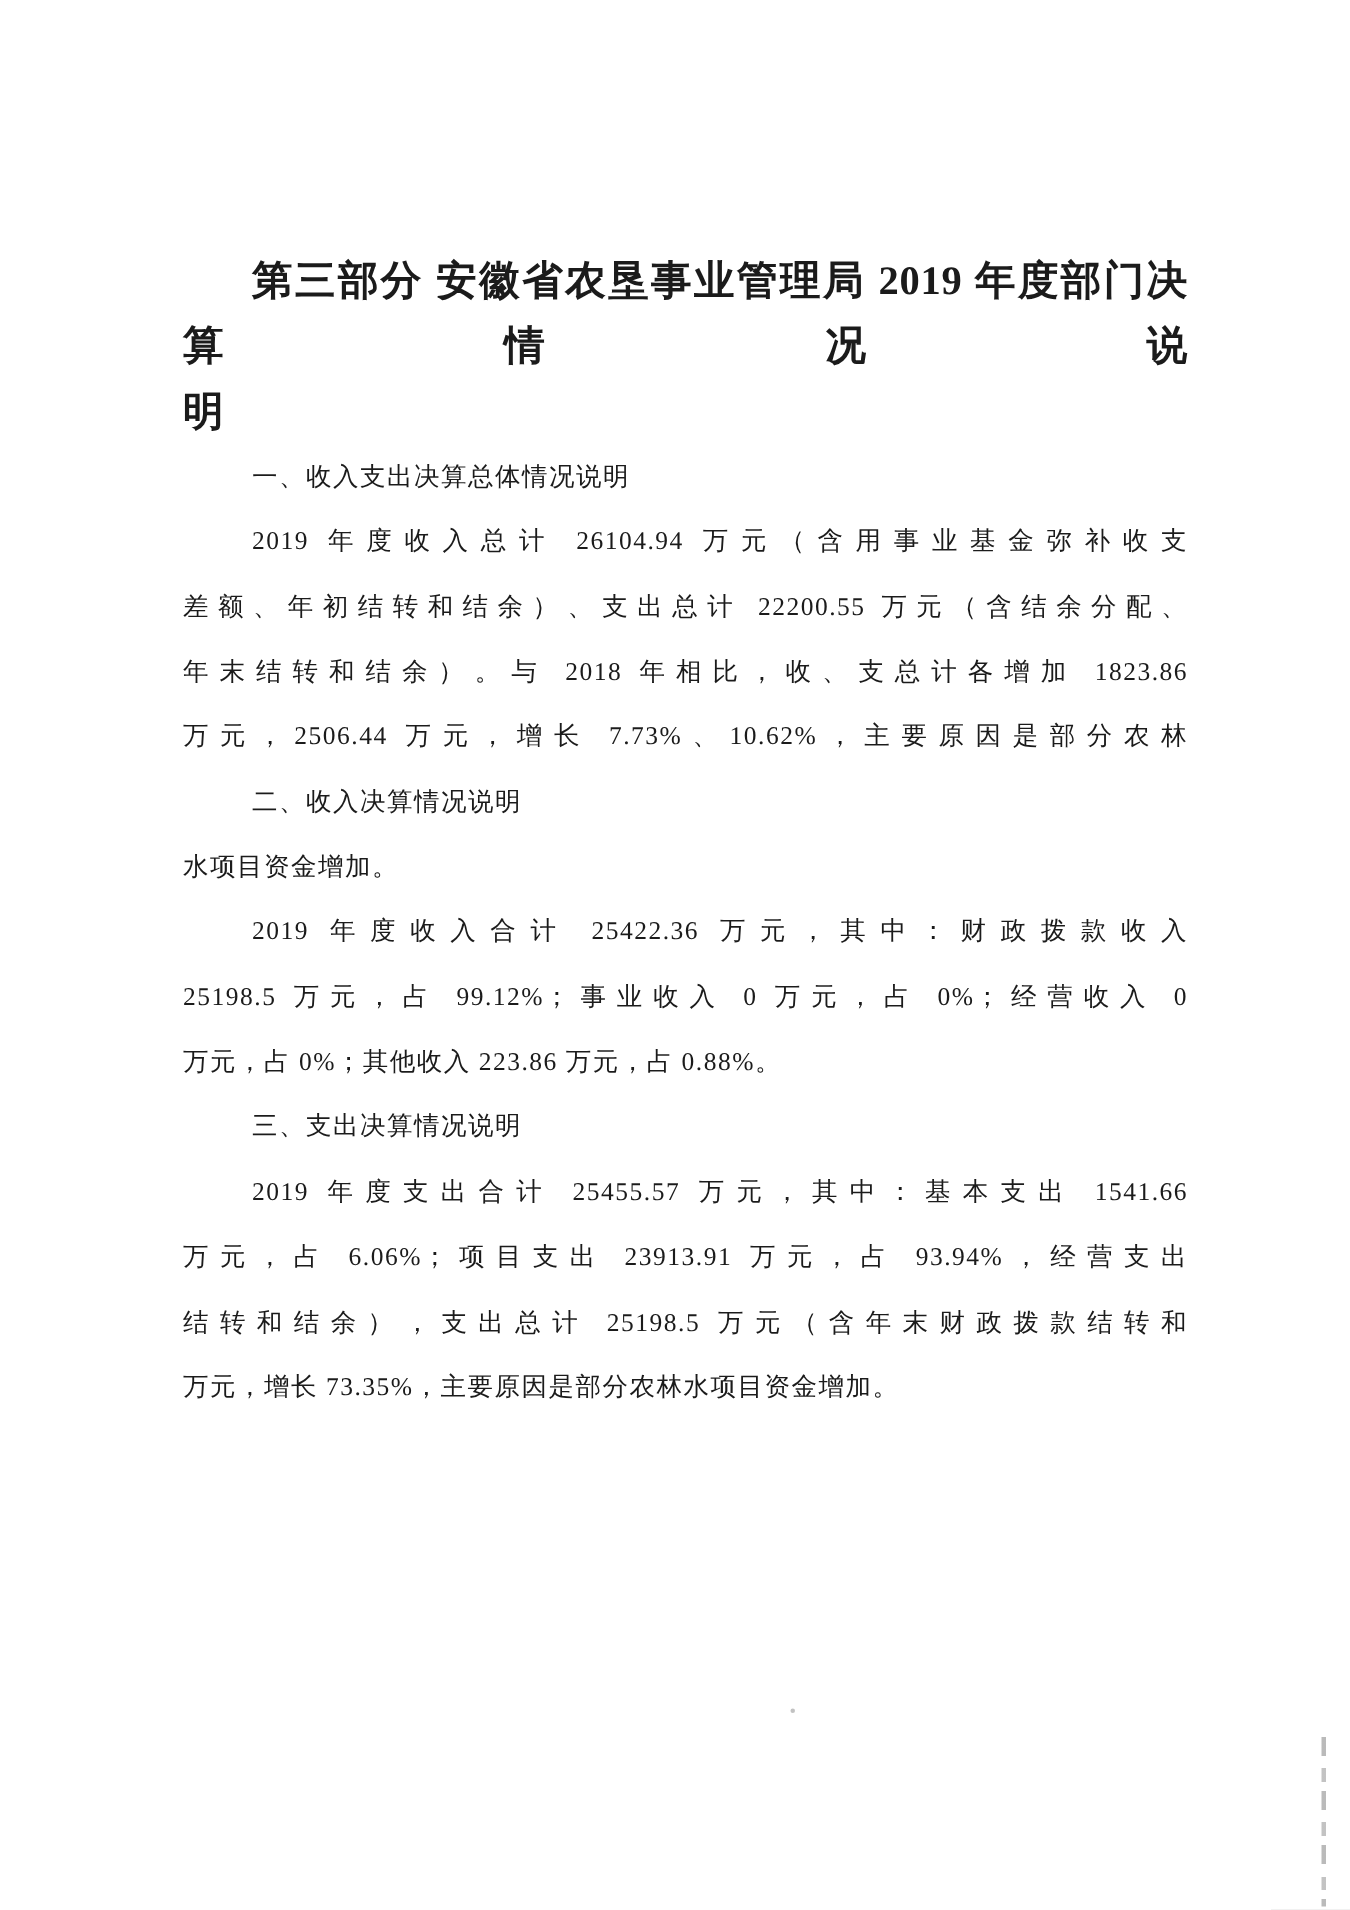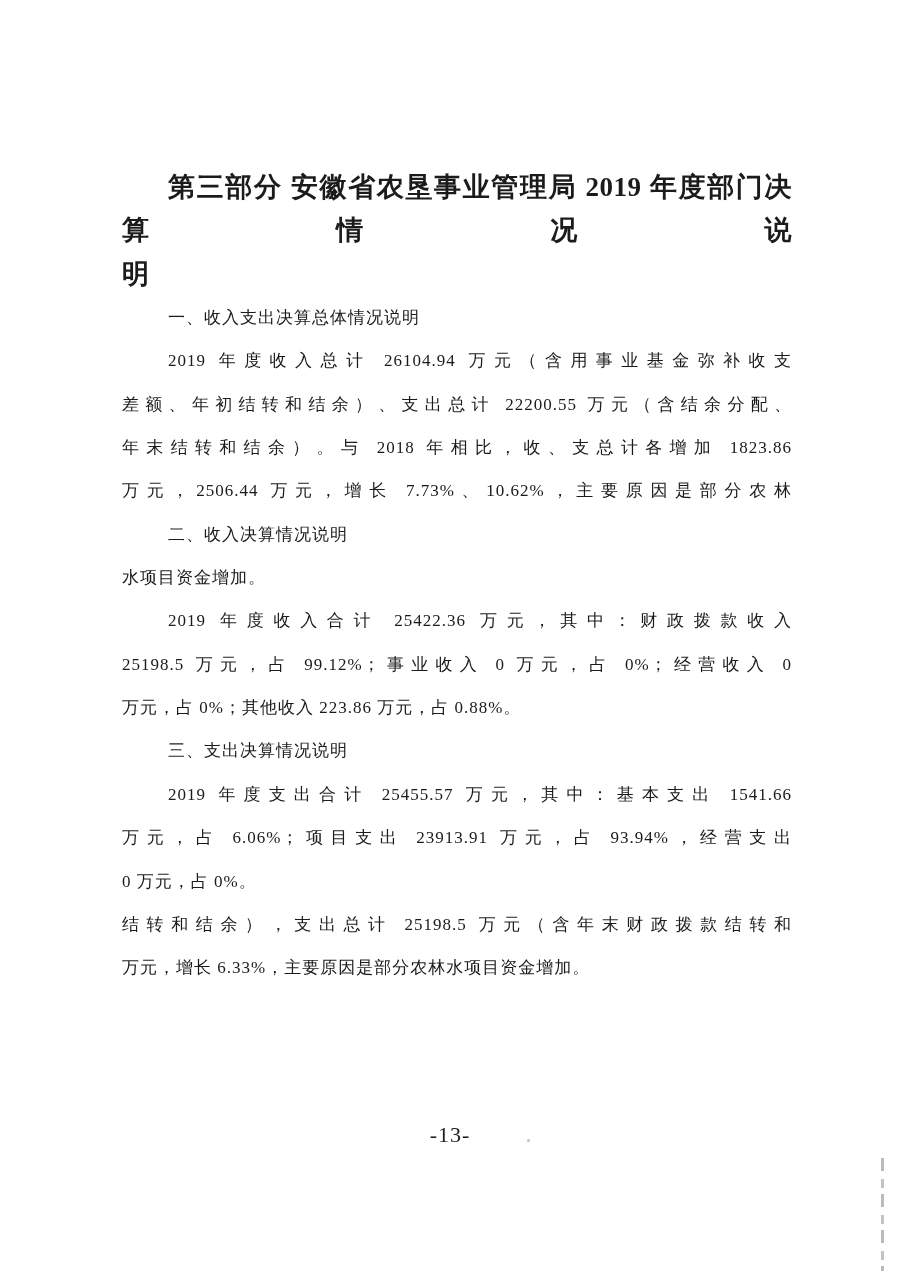--- a/index.html
+++ b/index.html
@@ -94,24 +94,22 @@
     <div class="line indent">二、收入决算情况说明</div>
 
     <div class="line">水项目资金增加。</div>
     <div class="line indent fill">2019 年度收入合计 25422.36 万元，其中：财政拨款收入</div>
     <div class="line fill">25198.5 万元，占 99.12%；事业收入 0 万元，占 0%；经营收入 0</div>
     <div class="line">万元，占 0%；其他收入 223.86 万元，占 0.88%。</div>
 
     <div class="line indent">三、支出决算情况说明</div>
     <div class="line indent fill">2019 年度支出合计 25455.57 万元，其中：基本支出 1541.66</div>
     <div class="line fill">万元，占 6.06%；项目支出 23913.91 万元，占 93.94%，经营支出</div>
-    <div class="line">0 万元，占 0%。</div>
 
     <div class="line fill">结转和结余），支出总计 25198.5 万元（含年末财政拨款结转和</div>
-    <div class="line">万元，增长 6.33%，主要原因是部分农林水项目资金增加。</div>
+    <div class="line">万元，增长 73.35%，主要原因是部分农林水项目资金增加。</div>
   </div>
 
-  <div class="pageno">-13-</div>
 
   <div class="artifact-strip"></div>
   <div class="speck"></div>
 
 </div>
 
 </body></html>

